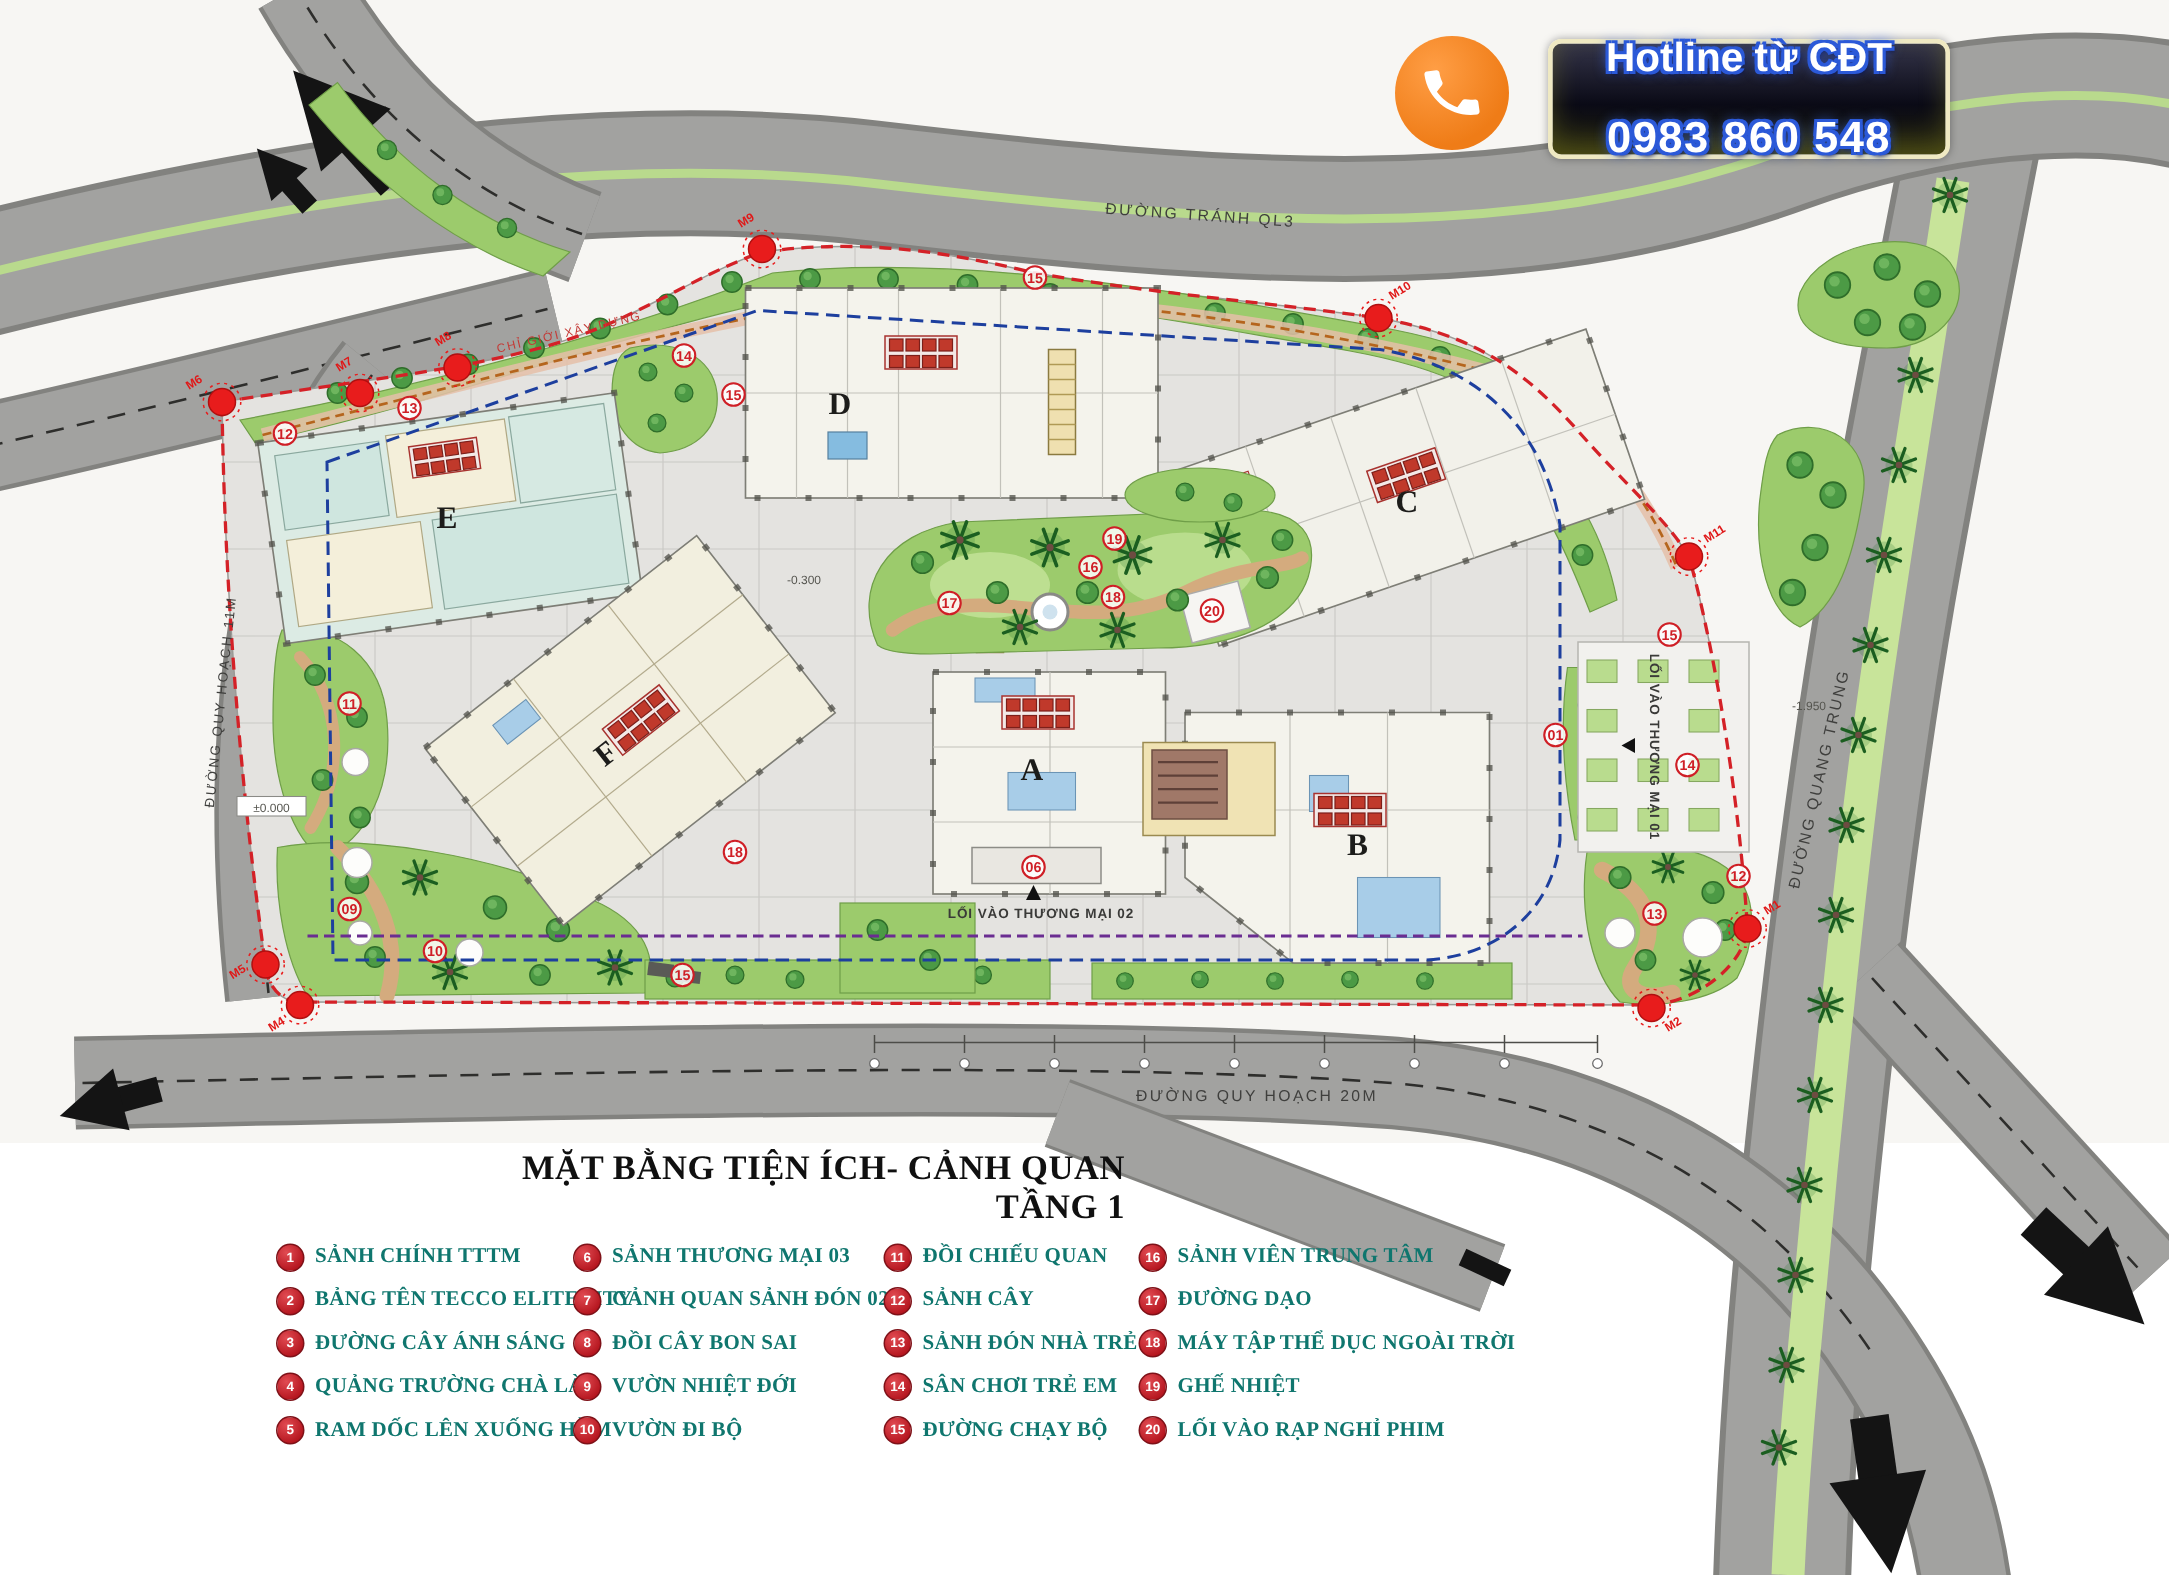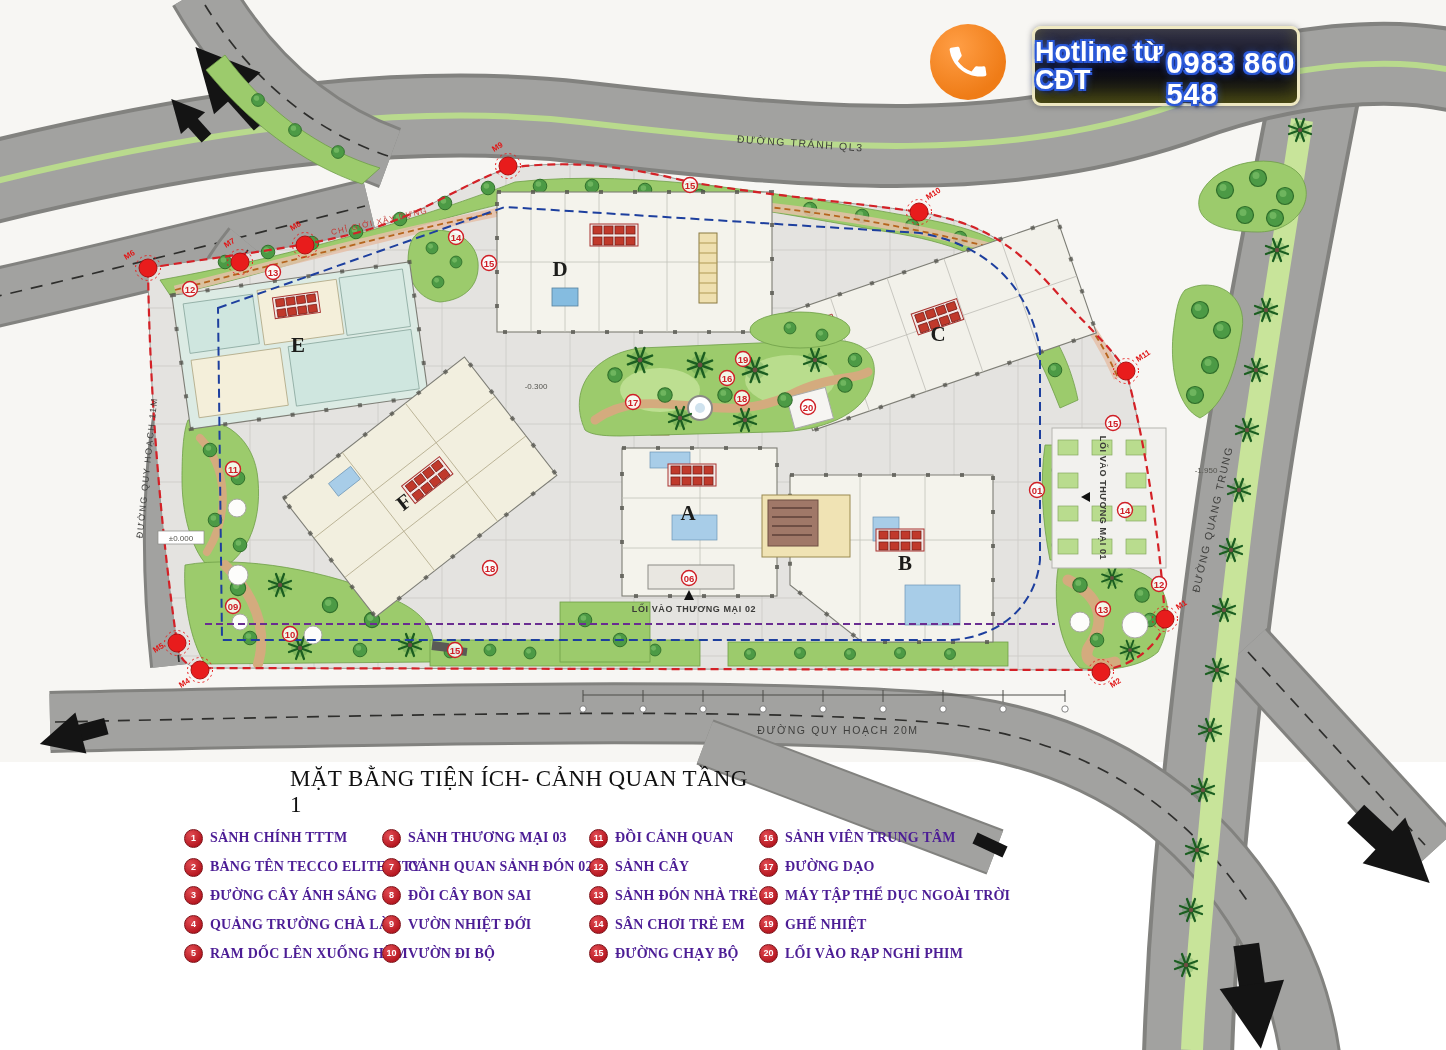--- a/index.html
+++ b/index.html
@@ -23,36 +23,36 @@
   #mapsvg .numc{fill:#fff;fill-opacity:.85;stroke:#cf1f26;stroke-width:1.4;}
   #mapsvg .num{fill:#cf1f26;font-size:9.5px;font-weight:bold;text-anchor:middle;}
   #mapsvg .blet{fill:#1c1c1a;font-size:21px;font-weight:bold;font-family:"Liberation Serif",serif;text-anchor:middle;}
   
   .hotline{position:absolute;left:926px;top:16px;width:380px;height:92px;}
   .phone-badge{position:absolute;left:4px;top:8px;width:76px;height:76px;border-radius:50%;
      background:radial-gradient(circle at 35% 30%,#ff9e45,#ef7c17 70%);display:flex;align-items:center;justify-content:center;}
   .hotline-box{position:absolute;left:106px;top:10px;width:262px;height:74px;border-radius:9px;
      border:3px solid #efe9c2;background:linear-gradient(180deg,#343449 0%,#0a0a16 55%,#23230e 100%);
      box-shadow:0 0 6px rgba(0,0,0,.35), inset 0 -8px 18px rgba(190,190,40,.28);
-     display:flex;flex-direction:row;align-items:center;justify-content:center;}
+     display:flex;flex-direction:column;align-items:center;justify-content:center;}
   .hl1,.hl2{color:#fff;font-weight:bold;line-height:1.05;
      text-shadow:-2px -2px 0 #2b59d8,2px -2px 0 #2b59d8,-2px 2px 0 #2b59d8,2px 2px 0 #2b59d8,0 0 9px #3a6cff,2px 3px 3px rgba(0,0,40,.8);}
   .hl1{font-size:27px;}
   .hl2{font-size:29px;letter-spacing:1px;margin-top:25px;}
   
-  .map-title{position:absolute;left:290px;top:766px;width:460px;text-align:left;
-     font-family:"Liberation Serif",serif;font-weight:normal;font-size:23px;color:#101010;letter-spacing:.4px;}
+  .map-title{position:absolute;left:290px;top:766px;width:460px;text-align:right;
+     font-family:"Liberation Serif",serif;font-weight:bold;font-size:23px;color:#101010;letter-spacing:.4px;}
   
   .legend{position:absolute;left:0;top:824px;width:1040px;}
   .lcol{position:absolute;top:0;}
   .lcol1{left:184px;width:200px;} .lcol2{left:382px;width:210px;} .lcol3{left:589px;width:175px;} .lcol4{left:759px;width:260px;}
   .li{height:28.8px;display:flex;align-items:center;}
   .ln{flex:0 0 17px;width:17px;height:17px;border-radius:50%;background:radial-gradient(circle at 35% 30%,#e14b52,#b5161f 75%);
      border:1px solid #7e1118;color:#fff;font-size:9px;font-weight:bold;text-align:center;line-height:17px;margin-right:7px;}
-  .lt{font-family:"Liberation Serif",serif;font-weight:bold;font-size:14px;color:#4c1d95;letter-spacing:.2px;white-space:nowrap;}
+  .lt{font-family:"Liberation Serif",serif;font-weight:bold;font-size:14px;color:#0f766e;letter-spacing:.2px;white-space:nowrap;}
 </style>
 </head>
 <body>
 
 <svg id="mapsvg" width="1446" height="1050" viewBox="0 0 1446 1050">
   <defs>
     <g id="tree">
       <circle r="8.5" fill="#4c9a45" stroke="#2f6e2a" stroke-width="1.2"></circle>
       <circle r="3.5" cx="-2" cy="-2.5" fill="#72b861" opacity=".9"></circle>
     </g>
@@ -678,21 +678,21 @@
         <span class="lt">VƯỜN NHIỆT ĐỚI</span>
       </div>
     <div class="li">
         <span class="ln">10</span>
         <span class="lt">VƯỜN ĐI BỘ</span>
       </div>
   </div>
   <div class="lcol lcol3">
     <div class="li">
         <span class="ln">11</span>
-        <span class="lt">ĐỒI CẢNH QUAN</span>
+        <span class="lt">ĐỒI CHIẾU QUAN</span>
       </div>
     <div class="li">
         <span class="ln">12</span>
         <span class="lt">SẢNH CÂY</span>
       </div>
     <div class="li">
         <span class="ln">13</span>
         <span class="lt">SẢNH ĐÓN NHÀ TRẺ</span>
       </div>
     <div class="li">

